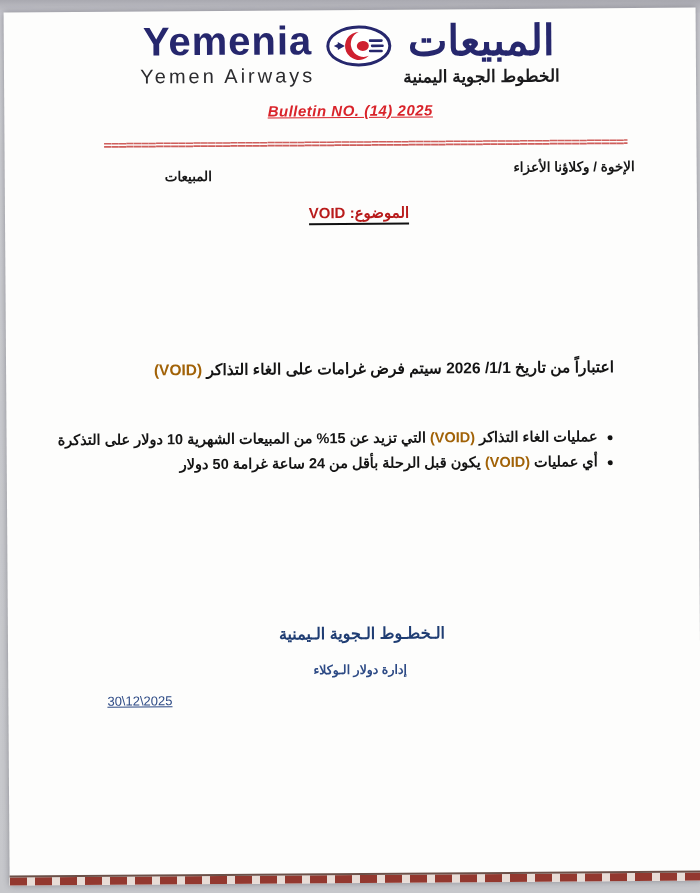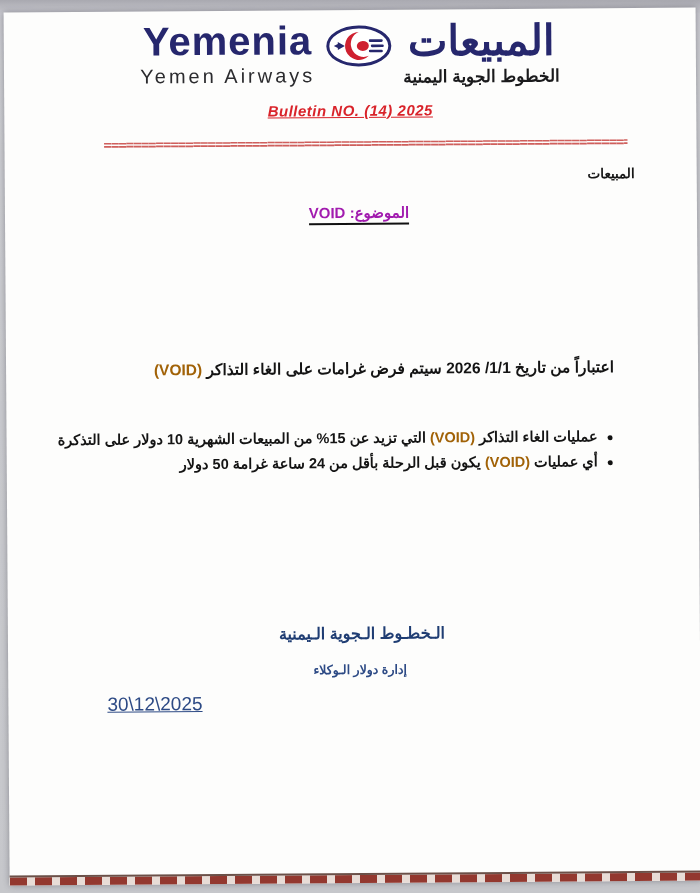--- a/index.html
+++ b/index.html
@@ -43,21 +43,21 @@
     position:absolute; top:150px; left:160px; right:62px;
     display:flex; justify-content:space-between; direction:rtl;
     font-size:13.5px; font-weight:bold; color:#171717;
   }
   .greeting .right-part { padding-top:0; }
   .greeting .left-part { padding-top:7px; }
   
   .subject { position:absolute; top:194px; left:0; width:100%; text-align:center; }
   .subject .inner {
     display:inline-block; direction:rtl; transform:translateX(8px);
-    font-size:15px; font-weight:bold; color:#a21caf;
+    font-size:15px; font-weight:bold; color:#b91c1c;
     border-bottom:2px solid #111; padding-bottom:1px;
   }
   
   .notice {
     position:absolute; top:346px; right:84px; left:60px;
     direction:rtl; text-align:right;
     font-size:15.5px; font-weight:bold; color:#141414; line-height:26px;
   }
   .void-red { color:#a16207; }
   
@@ -76,21 +76,21 @@
     display:inline-block; transform:translateX(8px); direction:rtl;
     color:#1f3d73; font-weight:bold; font-size:16px;
   }
   .sig-dept { position:absolute; top:650px; left:0; width:100%; text-align:center; }
   .sig-dept span {
     display:inline-block; transform:translateX(6px); direction:rtl;
     color:#2d4a85; font-weight:bold; font-size:12.5px;
   }
   .sig-date {
     position:absolute; top:682px; left:99px; direction:ltr;
-    color:#2d4a85; font-size:19px; font-weight:500;
+    color:#2d4a85; font-size:13px; font-weight:500;
     text-decoration:underline;
   }
   
   .bottom-strip {
     position:absolute; bottom:0; left:0; right:0; height:10px;
     border-top:2px solid #6b5048;
     background:repeating-linear-gradient(90deg,
       #93382f 0px, #93382f 17px,
       #e8dcd6 17px, #e8dcd6 25px);
   }
@@ -124,20 +124,21 @@
     </div>
   </div>
 
   <div class="bulletin">
     <span>Bulletin NO. (14) 2025</span>
   </div>
 
   <div class="separator">================================================================================</div>
 
   <div class="greeting">
+    <span class="right-part">الإخوة / وكلاؤنا الأعزاء</span>
     <span class="left-part">المبيعات</span>
   </div>
 
   <div class="subject">
     <span class="inner"><span>الموضوع:</span><span> VOID</span></span>
   </div>
 
   <div class="notice">
     <span>اعتباراً من تاريخ 1/1/ 2026 سيتم فرض غرامات على الغاء التذاكر </span><span class="void-red">(VOID)</span>
   </div>

